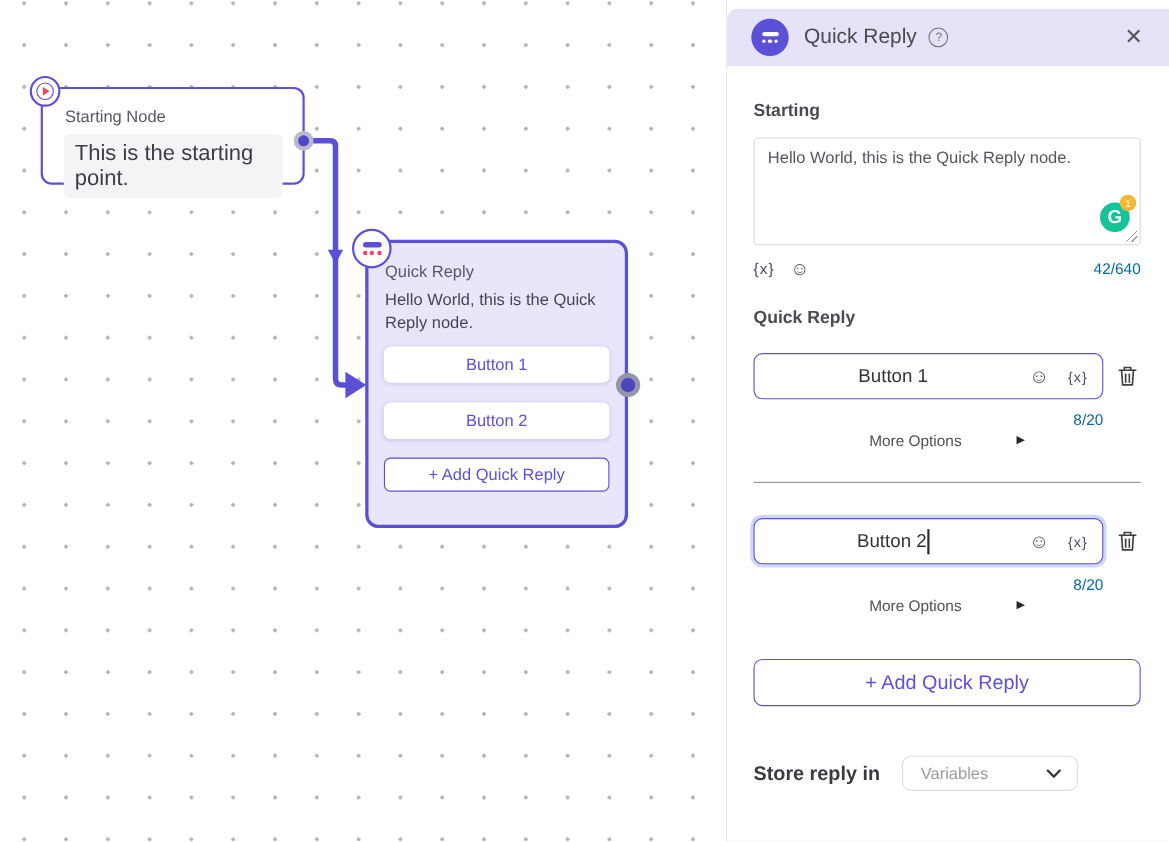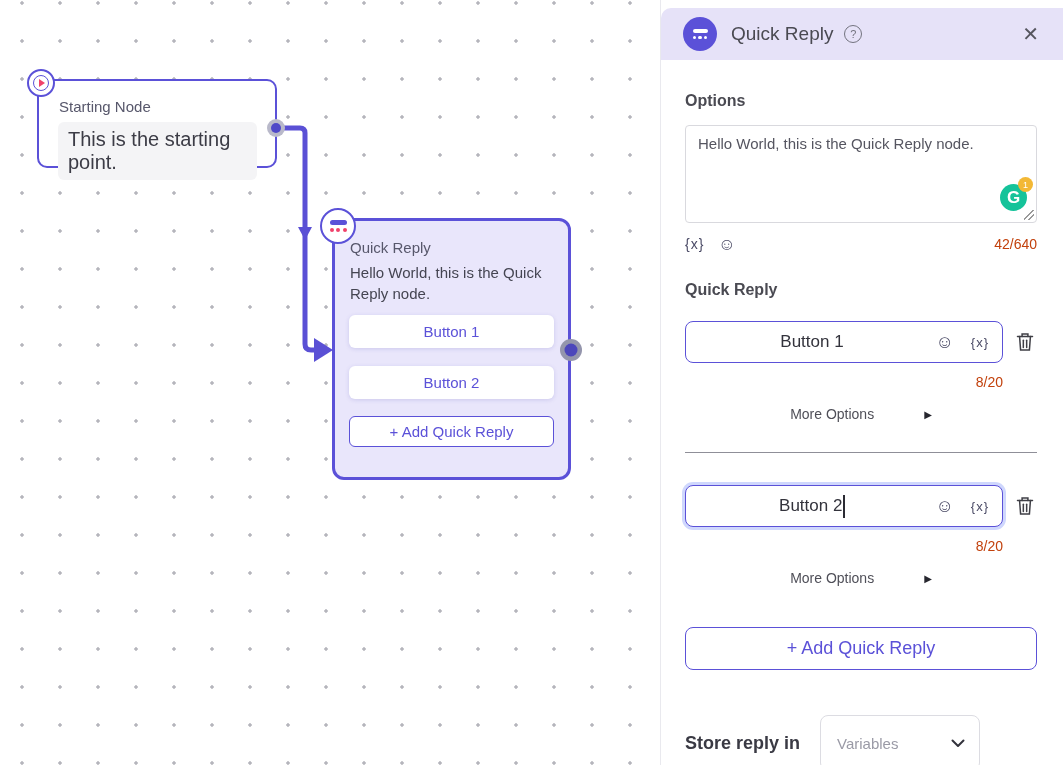--- a/index.html
+++ b/index.html
@@ -111,57 +111,57 @@
   }
   .grammarly .g { color:#fff; font-size:17px; font-weight:700; }
   .grammarly .g-badge {
     position:absolute; top:-7px; right:-6px; width:15px; height:15px; background:#f3b835;
     border-radius:50%; color:#fff; font-size:9px; display:flex; align-items:center; justify-content:center;
   }
   .toolrow { margin-top:11px; display:flex; align-items:center; height:20px; }
   .var-icon { font-size:14px; color:#4b4b66; letter-spacing:1px; cursor:pointer; }
   .emoji-icon { margin-left:14px; font-size:17px; color:#4b4b66; cursor:pointer; line-height:1; }
   .toolrow .count { margin-left:auto; }
-  .count { font-size:14px; color:#c2410c; }
+  .count { font-size:14px; color:#0369a1; }
 
   .item-row { display:flex; align-items:center; gap:12px; margin-top:22px; }
   .btn-input {
     position:relative; flex:1; height:42px; background:#fff;
     border:1.5px solid #5b51d8; border-radius:8px;
   }
   .btn-input.focused { box-shadow:0 0 0 3px rgba(135,155,250,.40); }
   .btn-input .val-wrap {
     position:absolute; left:12px; right:76px; top:0; bottom:0;
     display:flex; align-items:center; justify-content:center;
   }
   .btn-input .val { font-size:17px; color:#33333c; }
   .caret { width:1.5px; height:23px; background:#2b2b33; margin-left:1px; }
   .input-icons { position:absolute; right:13px; top:0; bottom:0; display:flex; align-items:center; gap:17px; }
   .input-icons .emoji-icon { margin:0; font-size:18px; }
   .input-icons .var-icon { font-size:13px; }
   .trash-btn { flex:none; width:22px; height:24px; cursor:pointer; display:flex; align-items:center; }
   .count-row { margin-top:10px; text-align:right; padding-right:34px; height:16px; }
   .more-row {
-    margin-top:16px; height:18px; display:flex; align-items:center; justify-content:center;
+    margin-top:2px; height:18px; display:flex; align-items:center; justify-content:center;
     font-size:14px; color:#4f4f58; cursor:pointer;gap:43px;
   }
   .more-arrow { margin-left:7px; font-size:10px; color:#26262e; }
   .item-divider { margin-top:29px; border:none; border-top:1px solid #8f8f98; }
   .item-2 .item-row { margin-top:32px; }
 
   .add-qr-btn {
     margin-top:40px; width:100%; height:43px; background:#fff; border:1.6px solid #5b51d8;
     border-radius:8px; color:#5b51d8; font-size:18px; cursor:pointer;
     display:flex; align-items:center; justify-content:center;
     font-family:"Liberation Sans", sans-serif;
   }
   .store-row { margin-top:45px; display:flex; align-items:center; }
   .store-label { font-size:18px; font-weight:600; color:#3a3a44; }
   .store-select {
-    margin-left:20px; width:160px; height:56px; border:1px solid #dcdce2; border-radius:8px;
+    margin-left:20px; width:160px; height:32px; border:1px solid #dcdce2; border-radius:8px;
     display:flex; align-items:center; padding:0 14px 0 16px; cursor:pointer;
   }
   .store-select .sel-val { font-size:15px; color:#9a9aa6; }
   .store-select svg { margin-left:auto; }
 </style>
 </head>
 <body>
 
 <div class="app">
 
@@ -219,21 +219,21 @@
             <i></i>
           </div>
       </div>
       <h1 class="panel-title">Quick Reply</h1>
       <span class="help-icon">?</span>
       <span class="close-icon">✕</span>
     </header>
 
     <div class="panel-body">
 
-      <div class="section-label lbl-message">Options</div>
+      <div class="section-label lbl-message">Starting</div>
 
       <div class="textarea-wrap">
         <textarea class="msg-textarea" style="">Hello World, this is the Quick Reply node.</textarea>
         <div class="grammarly">
           <span class="g">G</span>
           <span class="g-badge">1</span>
         </div>
         <div class="resize-handle"></div>
       </div>
 

